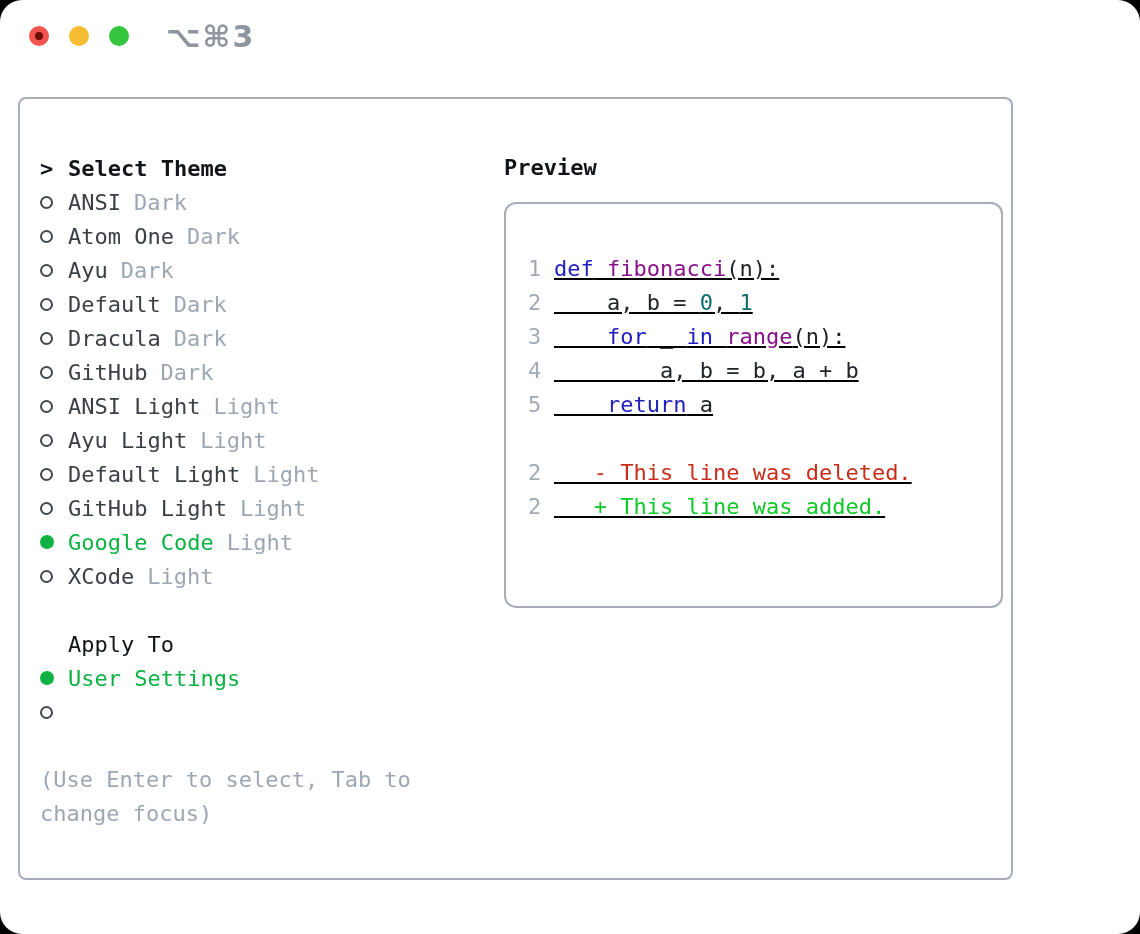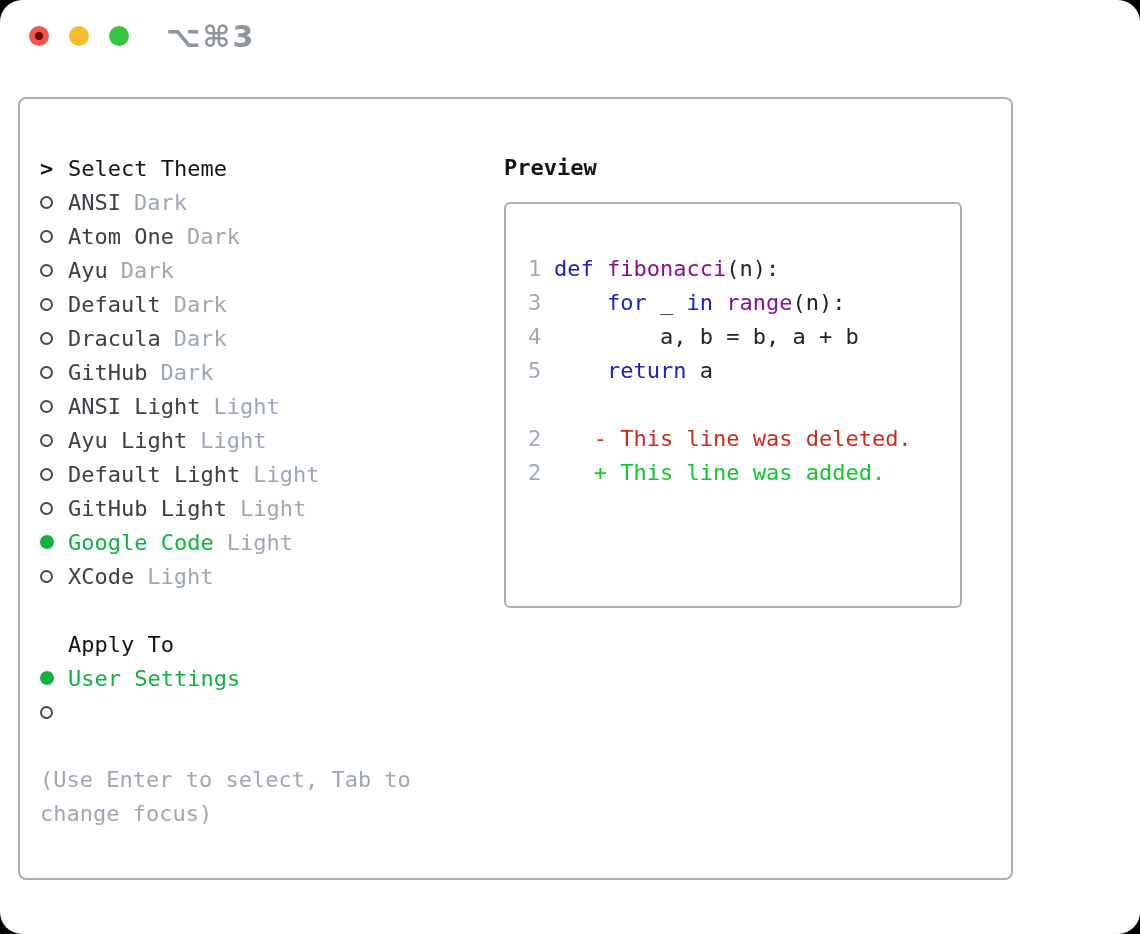--- a/index.html
+++ b/index.html
@@ -24,36 +24,36 @@
   .panel{
     position:absolute;left:18px;top:97px;width:995px;height:783px;
     border:2px solid var(--c-border);border-radius:8px;box-sizing:border-box;
     background:#fff;
   }
   
   .left-col{position:absolute;left:20px;top:52px;width:440px;font-size:22px;color:var(--c-label);}
   .row{height:34px;display:flex;align-items:center;}
   .slot{width:28px;display:flex;align-items:center;flex:none;}
   .cursor{font-weight:bold;color:var(--c-heading);}
-  .hdr{font-weight:normal;color:var(--c-heading);white-space:pre;}
+  .hdr{font-weight:bold;color:var(--c-heading);white-space:pre;}
   .radio{width:13px;height:13px;border:2px solid #42474e;border-radius:50%;box-sizing:border-box;}
   .radio.sel{width:14px;height:14px;border:none;background:var(--c-green);}
   .lbl{white-space:pre;color:var(--c-label);}
   .lbl.green{color:var(--c-green);}
   .muted{white-space:pre;color:var(--c-muted);margin-left:13px;}
   .apply-hdr{color:var(--c-heading);white-space:pre;text-align:center;}
   .spacer{height:34px;}
   .hint{margin-top:0;width:420px;line-height:34px;color:var(--c-muted);}
   
   .right-col{position:absolute;left:484px;top:52px;}
   .preview-title{font-size:22px;font-weight:bold;line-height:34px;color:var(--c-heading);}
   .preview-box{
-    margin-top:17px;width:458px;height:406px;box-sizing:border-box;
-    border:2px solid var(--c-border);border-radius:6px;
-    padding:48px 0 0 22px;overflow:hidden;background:#fff;
+    margin-top:17px;width:499px;height:406px;box-sizing:border-box;
+    border:2px solid var(--c-border);border-radius:12px;
+    padding:48px 0 0 22px;overflow:hidden;background:#fff;text-decoration:underline;
   }
   .cl{white-space:pre;height:34px;line-height:34px;font-size:22px;color:var(--c-plain);}
   .ln{display:inline-block;width:13px;margin-right:13px;color:var(--c-lineno);}
   .tok-kw{color:var(--c-keyword);}
   .tok-fn{color:var(--c-func);}
   .tok-lit{color:var(--c-literal);}
   .tok-pl{color:var(--c-plain);}
   .d-context{color:var(--c-context);}
   .d-deleted{color:var(--c-deleted);}
   .d-added{color:var(--c-added);}
@@ -191,20 +191,21 @@
       <div class="spacer"></div>
 
       <div class="hint">(Use Enter to select, Tab to change focus)</div>
     </div>
 
     <div class="right-col">
       <div class="preview-title">Preview</div>
       <div class="preview-box">
         <div id="code-lines">
             <div class="cl"><span class="ln">1</span><span class="tok-kw">def</span><span class="tok-pl"> </span><span class="tok-fn">fibonacci</span><span class="tok-pl">(n):</span></div>
+            <div class="cl"><span class="ln">2</span><span class="tok-pl">    a, b = </span><span class="tok-lit">0</span><span class="tok-pl">, </span><span class="tok-lit">1</span></div>
             <div class="cl"><span class="ln">3</span><span class="tok-pl">    </span><span class="tok-kw">for</span><span class="tok-pl"> _ </span><span class="tok-kw">in</span><span class="tok-pl"> </span><span class="tok-fn">range</span><span class="tok-pl">(n):</span></div>
             <div class="cl"><span class="ln">4</span><span class="tok-pl">        a, b = b, a + b</span></div>
             <div class="cl"><span class="ln">5</span><span class="tok-pl">    </span><span class="tok-kw">return</span><span class="tok-pl"> a</span></div>
           </div>
         <div class="cl"></div>
         <div id="diff-lines">
             <div class="cl"><span class="ln">2</span><span class="d-deleted">   - This line was deleted.</span></div>
             <div class="cl"><span class="ln">2</span><span class="d-added">   + This line was added.</span></div>
           </div>
       </div>

